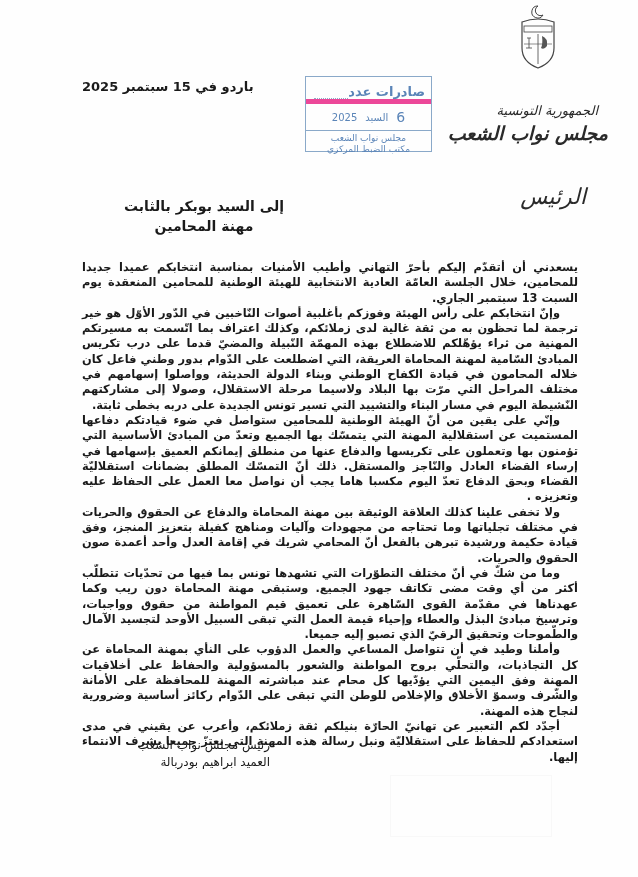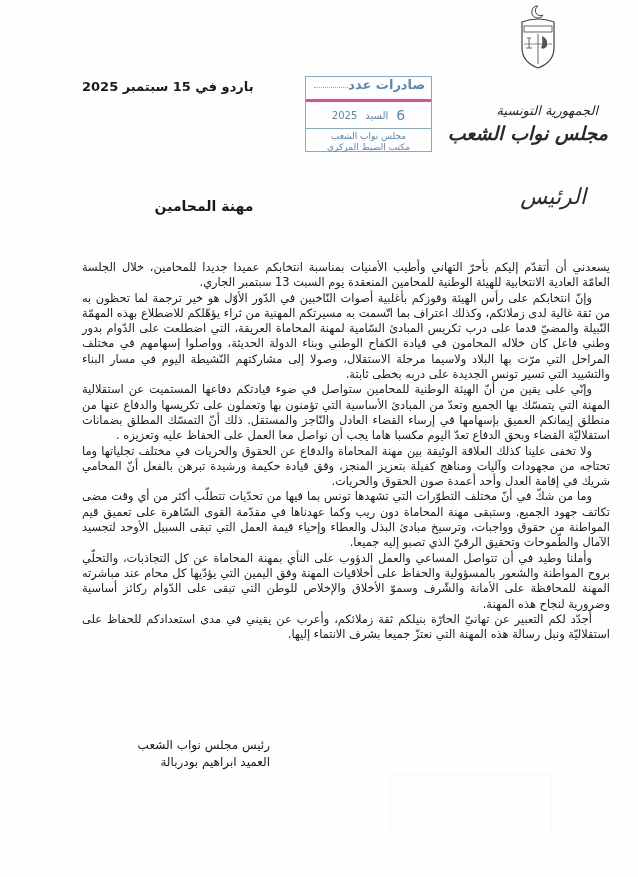--- a/index.html
+++ b/index.html
@@ -16,36 +16,36 @@
   .lh-republic { top: 103px; right: 40px; font-size: 13px; }
   .lh-assembly { top: 122px; right: 30px; font-size: 19px; font-weight: bold; }
   .lh-president { top: 168px; right: 52px; font-size: 22px; font-weight: normal; margin-top: 16px; }
 
   
   .place-date { position: absolute; top: 79px; left: 82px; font-size: 13px; font-weight: bold; direction: rtl; }
 
   
   .stamp { position: absolute; top: 76px; left: 305px; width: 125px; height: 74px;
            border: 1px solid #8aa9c9; color: #5b85b8; font-size: 10px; }
-  .stamp .row1 { height: 22px; border-bottom: 3px solid #ec4899; display:flex; align-items:flex-start;
+  .stamp .row1 { height: 22px; border-bottom: 5px solid #ec4899; display:flex; align-items:flex-end;
                  justify-content: flex-start; padding: 0 6px; font-size: 13px; font-weight: bold; }
   .stamp .row1 .dots { flex: 1; border-bottom: 1px dotted #8aa9c9; height: 10px; margin-left: 2px; }
   .stamp .row2 { height: 26px; border-bottom: 1px solid #8aa9c9; display:flex; align-items:center;
                  justify-content:center; gap: 8px; direction: rtl; }
   .stamp .row2 .day { font-size: 14px; }
   .stamp .row3 { text-align: center; line-height: 11px; font-size: 9px; padding-top: 2px; }
 
   
   .addressee { position: absolute; top: 196px; left: 0; right: 0; text-align: center; font-size: 14px;
                font-weight: bold; line-height: 20px; }
   .addressee div { margin-right: 230px; }
 
   
-  .body { position: absolute; top: 260px; left: 82px; right: 28px; font-size: 11.4px; line-height: 15.3px;
-          text-align: justify; font-weight: normal; direction: rtl; }
+  .body { position: absolute; top: 260px; left: 82px; right: 60px; font-size: 11.4px; line-height: 15.3px;
+          text-align: justify; font-weight: bold; direction: rtl; }
   .body p { margin: 0; text-indent: 18px; }
   .body p.noindent { text-indent: 0; }
 
   .closing { position: absolute; top: 690px; left: 0; right: 0; font-size: 11.5px; font-weight: bold; line-height: 16px; }
   .closing .c1 { margin-right: 150px; text-align: right; }
   .closing .c2 { margin-right: 245px; text-align: right; }
 
   .signature { position: absolute; top: 737px; left: 130px; width: 140px; font-size: 12px;
                line-height: 17px; }
 
@@ -82,20 +82,21 @@
       <span>السيد</span>
       <span>2025</span>
     </div>
     <div class="row3">
       <div>مجلس نواب الشعب</div>
       <div>مكتب الضبط المركزي</div>
     </div>
   </div>
 
   <div class="addressee">
+    <div>إلى السيد بوبكر بالثابت</div>
     <div>مهنة المحامين</div>
   </div>
 
   <div class="body">
     <p class="noindent">يسعدني أن أتقدّم إليكم بأحرّ التهاني وأطيب الأمنيات بمناسبة انتخابكم عميدا جديدا للمحامين، خلال الجلسة العامّة العادية الانتخابية للهيئة الوطنية للمحامين المنعقدة يوم السبت 13 سبتمبر الجاري.</p>
     <p>وإنّ انتخابكم على رأس الهيئة وفوزكم بأغلبية أصوات النّاخبين في الدّور الأوّل هو خير ترجمة لما تحظون به من ثقة غالية لدى زملائكم، وكذلك اعتراف بما اتّسمت به مسيرتكم المهنية من ثراء يؤهّلكم للاضطلاع بهذه المهمّة النّبيلة والمضيّ قدما على درب تكريس المبادئ السّامية لمهنة المحاماة العريقة، التي اضطلعت على الدّوام بدور وطني فاعل كان خلاله المحامون في قيادة الكفاح الوطني وبناء الدولة الحديثة، وواصلوا إسهامهم في مختلف المراحل التي مرّت بها البلاد ولاسيما مرحلة الاستقلال، وصولا إلى مشاركتهم النّشيطة اليوم في مسار البناء والتشييد التي تسير تونس الجديدة على دربه بخطى ثابتة.</p>
     <p>وإنّي على يقين من أنّ الهيئة الوطنية للمحامين ستواصل في ضوء قيادتكم دفاعها المستميت عن استقلالية المهنة التي يتمسّك بها الجميع وتعدّ من المبادئ الأساسية التي تؤمنون بها وتعملون على تكريسها والدفاع عنها من منطلق إيمانكم العميق بإسهامها في إرساء القضاء العادل والنّاجز والمستقل. ذلك أنّ التمسّك المطلق بضمانات استقلاليّة القضاء وبحق الدفاع تعدّ اليوم مكسبا هاما يجب أن نواصل معا العمل على الحفاظ عليه وتعزيزه .</p>
     <p>ولا تخفى علينا كذلك العلاقة الوثيقة بين مهنة المحاماة والدفاع عن الحقوق والحريات في مختلف تجلياتها وما تحتاجه من مجهودات وآليات ومناهج كفيلة بتعزيز المنجز، وفق قيادة حكيمة ورشيدة تبرهن بالفعل أنّ المحامي شريك في إقامة العدل وأحد أعمدة صون الحقوق والحريات.</p>
     <p>وما من شكّ في أنّ مختلف التطوّرات التي تشهدها تونس بما فيها من تحدّيات تتطلّب أكثر من أي وقت مضى تكاتف جهود الجميع. وستبقى مهنة المحاماة دون ريب وكما عهدناها في مقدّمة القوى السّاهرة على تعميق قيم المواطنة من حقوق وواجبات، وترسيخ مبادئ البذل والعطاء وإحياء قيمة العمل التي تبقى السبيل الأوحد لتجسيد الآمال والطّموحات وتحقيق الرقيّ الذي تصبو إليه جميعا.</p>
     <p>وأملنا وطيد في أن تتواصل المساعي والعمل الدؤوب على النأي بمهنة المحاماة عن كل التجاذبات، والتحلّي بروح المواطنة والشعور بالمسؤولية والحفاظ على أخلاقيات المهنة وفق اليمين التي يؤدّيها كل محام عند مباشرته المهنة للمحافظة على الأمانة والشّرف وسموّ الأخلاق والإخلاص للوطن التي تبقى على الدّوام ركائز أساسية وضرورية لنجاح هذه المهنة.</p>

